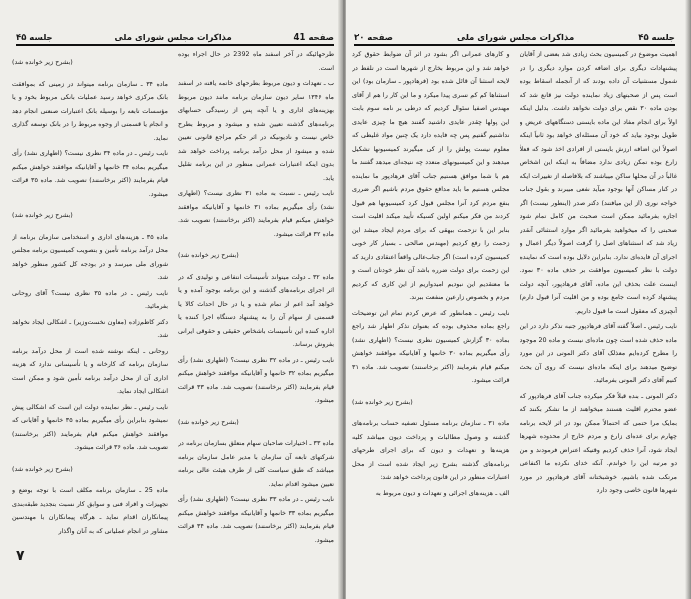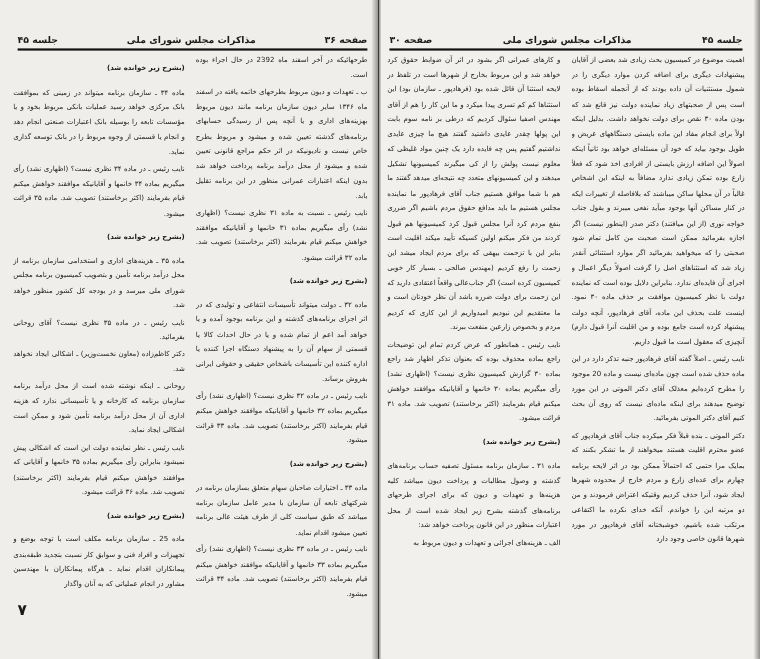--- a/index.html
+++ b/index.html
@@ -24,31 +24,31 @@
     border-bottom:2.5px solid #111; padding-bottom:2px;
   }
   .page.right .running-head { left:8px; right:16px; }
   .running-head span { white-space:nowrap; }
   .cols { position:absolute; top:48px; left:12px; right:8px; bottom:18px;
     display:flex; flex-direction:row-reverse; gap:10px; }
   .page.right .cols { left:6px; right:14px; }
   .col { flex:1; direction:rtl; text-align:justify; font-size:6.4px; line-height:13.5px;
     overflow:hidden; }
   .col p { margin:0 0 2px 0; }
-  .col .center { text-align:right; margin:8px 0;font-weight:bold; }
+  .col .center { text-align:left; margin:8px 0; }
   .page-mark { position:absolute; left:16px; bottom:36px; font-size:14px; font-weight:bold; }
 </style>
 </head>
 <body>
 
 <div class="spread">
 
   <div class="page left">
     <div class="running-head">
-      <span>صفحه ۳۶</span>
+      <span>صفحه 41</span>
       <span>مذاکرات مجلس شورای ملی</span>
       <span>جلسه ۴۵</span>
     </div>
     <div class="cols">
       <div class="col">
           <p>طرحهائیکه در آخر اسفند ماه 2392 در حال اجراء بوده است.</p>
           <p>ب ـ تعهدات و دیون مربوط بطرحهای خاتمه یافته در اسفند ماه ۱۳۴۶ سایر دیون سازمان برنامه مانند دیون مربوط بهزینه‌های اداری و یا آنچه پس از رسیدگی حسابهای برنامه‌های گذشته تعیین شده و میشود و مربوط بطرح خاص نیست و نادیونیکه در اثر حکم مراجع قانونی تعیین شده و میشود از محل درآمد برنامه پرداخت خواهد شد بدون اینکه اعتبارات عمرانی منظور در این برنامه تقلیل یابد.</p>
           <p>نایب رئیس ـ نسبت به ماده ۳۱ نظری نیست؟ (اظهاری نشد) رأی میگیریم بماده ۳۱ خانمها و آقایانیکه موافقند خواهش میکنم قیام بفرمایند (اکثر برخاستند) تصویب شد. ماده ۳۲ قرائت میشود.</p>
           <p class="center">(بشرح زیر خوانده شد)</p>
           <p>ماده ۳۲ ـ دولت میتواند تأسیسات انتفاعی و تولیدی که در اثر اجرای برنامه‌های گذشته و این برنامه بوجود آمده و یا خواهد آمد اعم از تمام شده و یا در حال احداث کالا یا قسمتی از سهام آن را به پیشنهاد دستگاه اجرا کننده یا اداره کننده این تأسیسات باشخاص حقیقی و حقوقی ایرانی بفروش برساند.</p>

